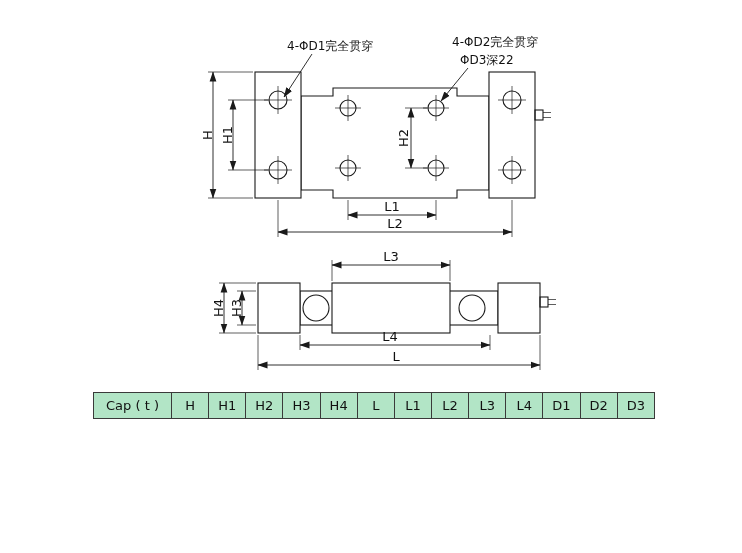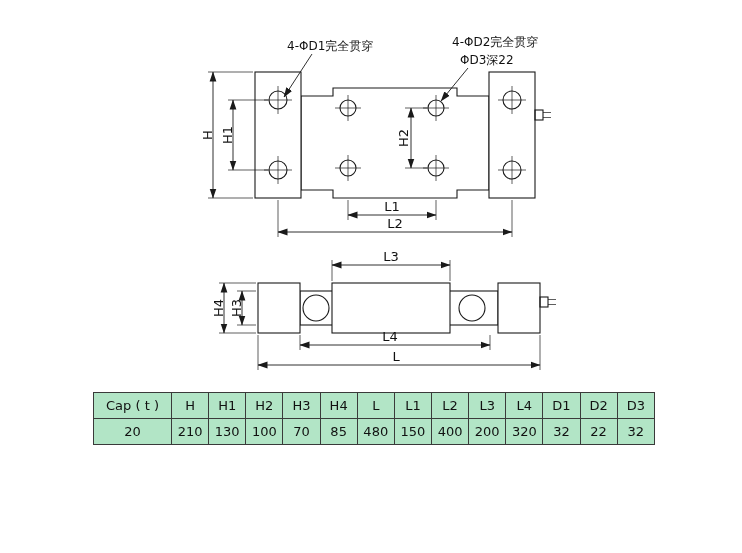--- a/index.html
+++ b/index.html
@@ -213,32 +213,16 @@
           <th>L1</th>
           <th>L2</th>
           <th>L3</th>
           <th>L4</th>
           <th>D1</th>
           <th>D2</th>
           <th>D3</th>
         </tr>
       </thead>
       <tbody>
-        <tr class="green">
-          <td>20</td>
-          <td>210</td>
-          <td>130</td>
-          <td>100</td>
-          <td>70</td>
-          <td>85</td>
-          <td>480</td>
-          <td>150</td>
-          <td>400</td>
-          <td>200</td>
-          <td>320</td>
-          <td>32</td>
-          <td>22</td>
-          <td>32</td>
-        </tr>
       </tbody>
     </table>
   </div>
 </div>
 
 </body></html>

